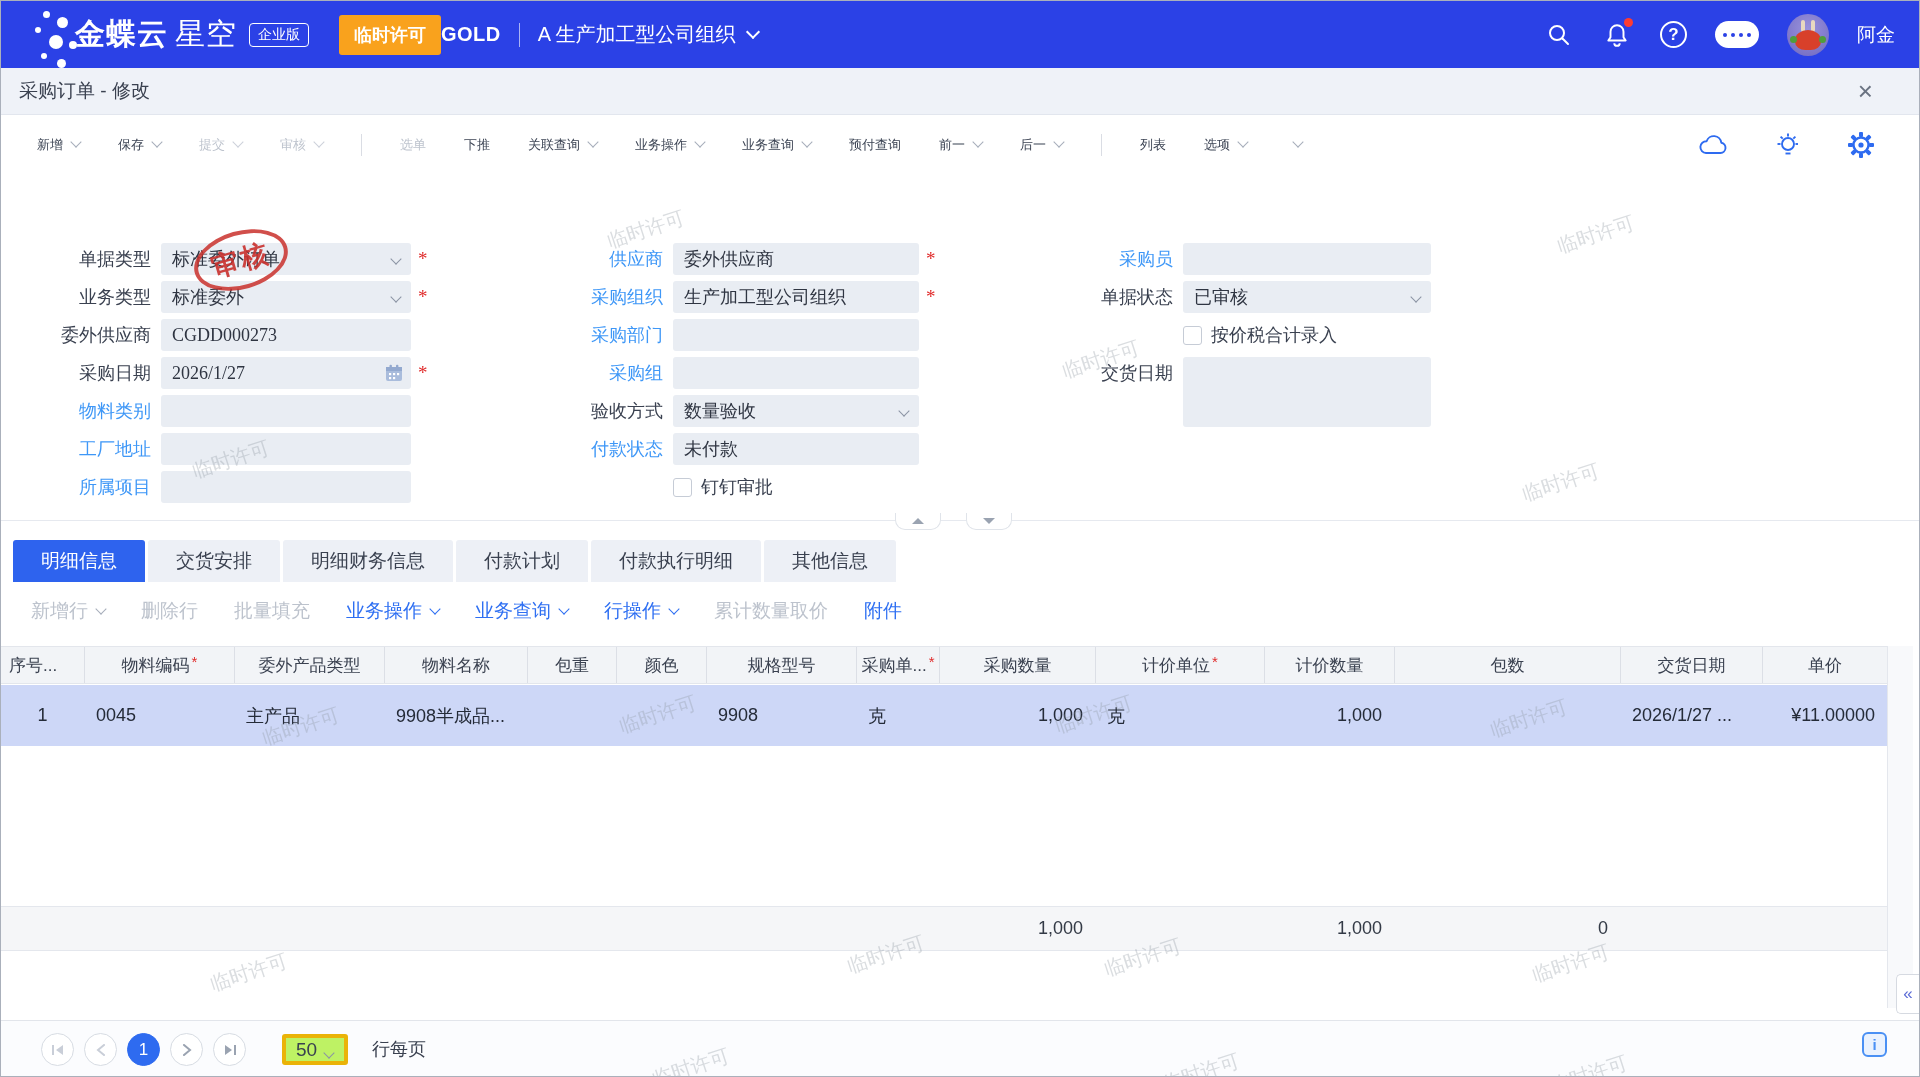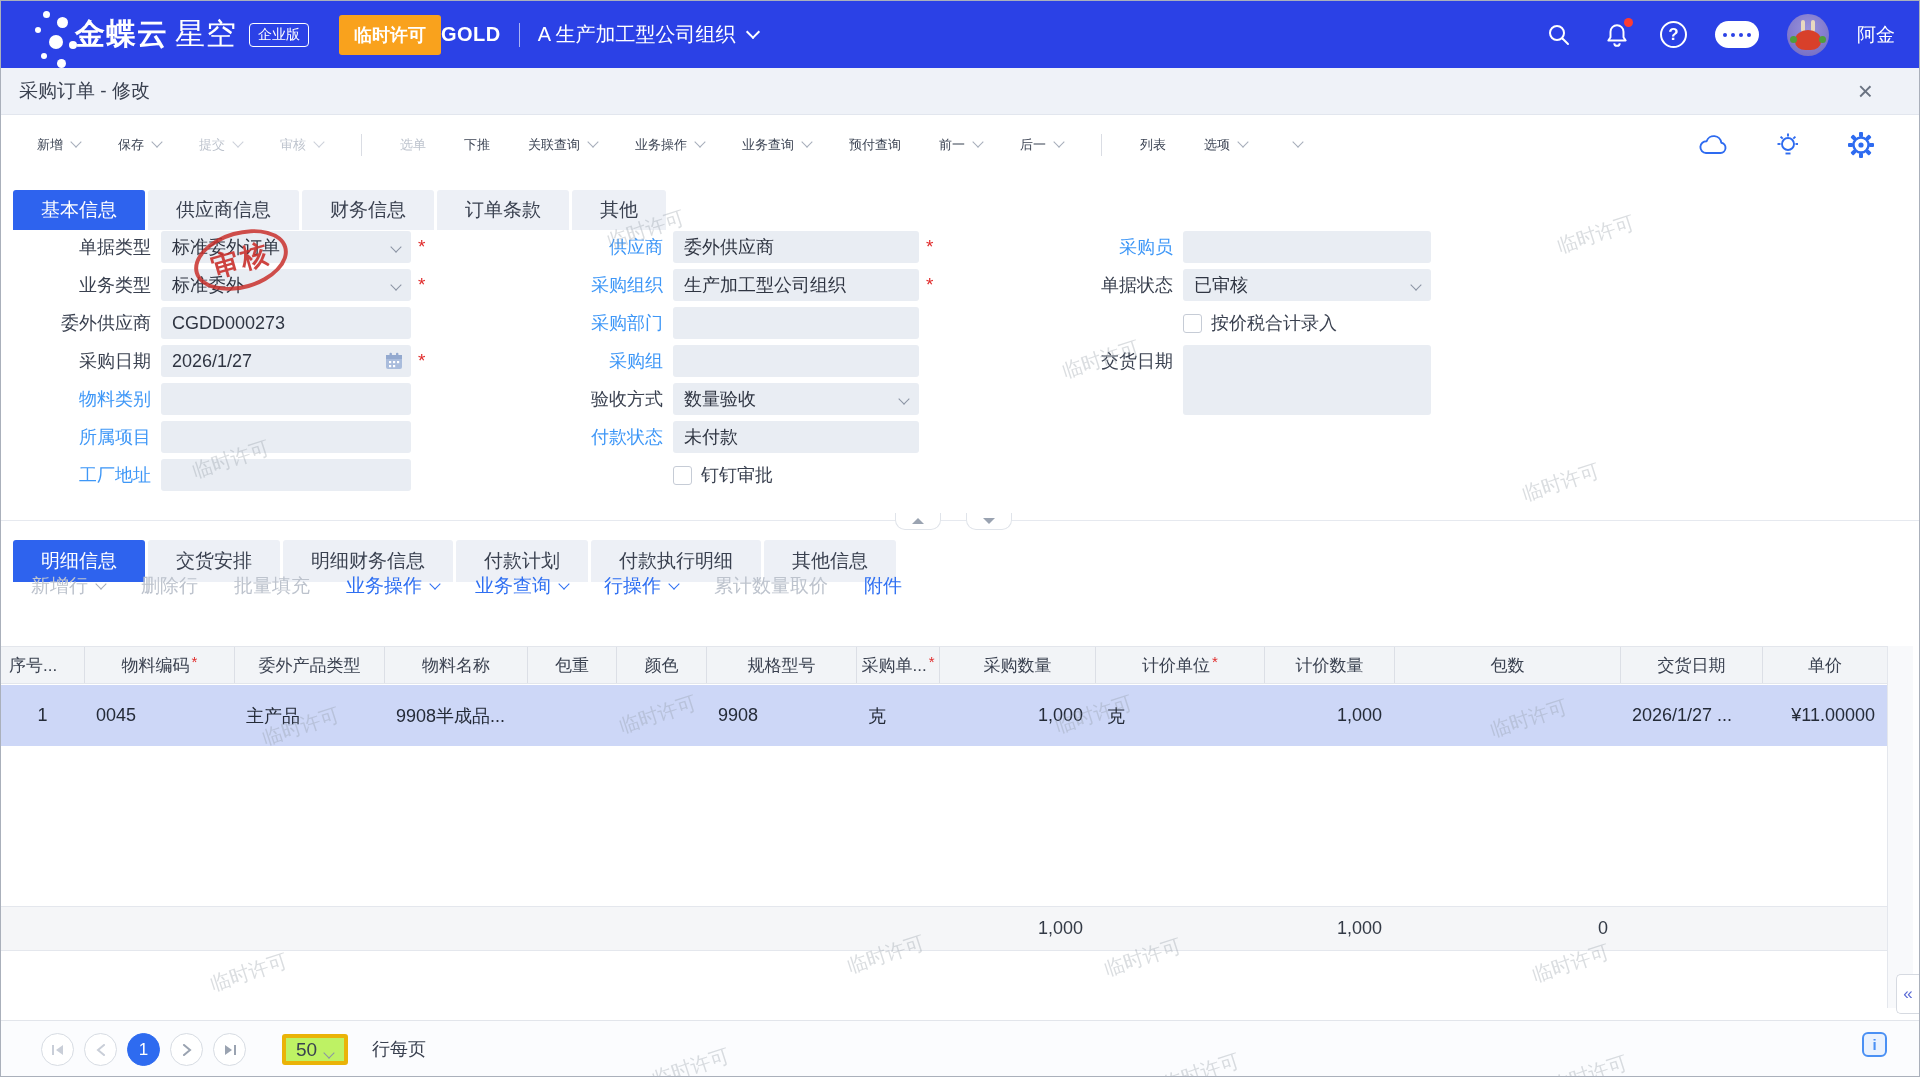--- a/index.html
+++ b/index.html
@@ -47,21 +47,21 @@
   .tb-icons{margin-left:auto;display:flex;align-items:center;gap:46px;margin-right:44px;}
   .tb-icons svg{display:block;cursor:pointer;}
 
   
   .tabs{position:absolute;left:12px;top:189px;display:flex;gap:3px;height:40px;}
   .tab{padding:0 28px;display:flex;align-items:center;font-size:19px;background:#edf0f6;color:#3a4150;border-radius:3px 3px 0 0;cursor:pointer;white-space:nowrap;}
   .tab.active{background:#2e63ee;color:#fff;}
   .dtabs{position:absolute;left:12px;top:539px;display:flex;gap:3px;height:42px;}
 
   
-  .form{position:absolute;left:0;top:220px;width:100%;height:283px;background:transparent;}
+  .form{position:absolute;left:0;top:232px;width:100%;height:283px;background:transparent;font-family:Liberation Serif, serif;}
   .fcol{position:absolute;top:10px;}
   #fcol1{left:10px;width:470px;}
   #fcol2{left:510px;width:440px;}
   #fcol3{left:1022px;width:540px;}
   .frow{display:flex;align-items:flex-start;margin-bottom:6px;min-height:32px;}
   .flabel{width:150px;text-align:right;font-size:18px;color:#3a4150;padding-right:10px;flex:none;line-height:32px;white-space:nowrap;}
   #fcol2 .flabel{width:162px;}
   #fcol3 .flabel{width:160px;}
   .flabel.link{color:#3e97f7;cursor:pointer;}
   .field{position:relative;height:32px;background:#e9edf3;border-radius:3px;width:250px;display:flex;align-items:center;padding:0 11px;font-size:18px;color:#2f3542;flex:none;white-space:nowrap;overflow:hidden;}
@@ -79,21 +79,21 @@
 
   .stamp{position:absolute;left:192px;top:230px;width:96px;height:58px;border:4px solid rgba(201,48,44,.85);border-radius:50%;transform:rotate(-16deg);display:flex;align-items:center;justify-content:center;z-index:5;}
   .stamp span{font-size:27px;font-weight:bold;color:rgba(201,48,44,.9);letter-spacing:3px;}
 
   .hdiv{position:absolute;left:0;top:519px;width:100%;height:1px;background:#e6e9ef;}
   .pillbtn{position:absolute;top:512px;width:46px;height:17px;background:#fff;border:1px solid #e0e4ea;border-top:none;border-radius:0 0 10px 10px;display:flex;align-items:center;justify-content:center;cursor:pointer;z-index:3;}
   .tri-up{width:0;height:0;border-left:6px solid transparent;border-right:6px solid transparent;border-bottom:6px solid #9aa3b1;}
   .tri-dn{width:0;height:0;border-left:6px solid transparent;border-right:6px solid transparent;border-top:6px solid #9aa3b1;}
 
   
-  .dtoolbar{position:absolute;left:30px;top:572px;height:48px;display:flex;align-items:flex-start;}
+  .dtoolbar{position:absolute;left:30px;top:586px;height:48px;display:flex;align-items:center;}
   .dtb{display:flex;align-items:center;font-size:19px;margin-right:36px;cursor:pointer;white-space:nowrap;color:#3c4454;}
   .dtb.disabled{color:#bdc3cd;}
   .dtb.blue{color:#2e6ff2;}
   .dtb.blue .caret{border-color:#2e6ff2;}
 
   
   .gridhead{position:absolute;left:0;top:645px;width:1886px;height:38px;background:#f2f4f7;border-top:1px solid #e3e6ec;border-bottom:1px solid #e3e6ec;display:flex;}
   .th{display:flex;align-items:center;justify-content:center;font-size:17px;color:#3a4150;position:relative;flex:none;white-space:nowrap;cursor:pointer;}
   .th + .th{border-left:1px solid #dcdfe6;}
   .th .hreq{color:#e02b2b;font-size:15px;margin-left:2px;transform:translateY(-4px);}
@@ -262,27 +262,20 @@
             <rect x="-2" y="8" width="4" height="5" rx="1" transform="rotate(45)"></rect>
             <rect x="-13" y="-2" width="5" height="4" rx="1" transform="rotate(45)"></rect>
             <rect x="8" y="-2" width="5" height="4" rx="1" transform="rotate(45)"></rect>
           </g>
         <circle cx="0" cy="0" r="7.5" fill="none" stroke="#2e6bf0" stroke-width="2.4"></circle>
           <circle cx="0" cy="0" r="2.6" fill="#2e6bf0"></circle>
         </svg>
     </div>
   </div>
 
-  <div class="tabs" id="main-tabs">
-      <span class="tab active">基本信息</span>
-      <span class="tab">供应商信息</span>
-      <span class="tab">财务信息</span>
-      <span class="tab">订单条款</span>
-      <span class="tab">其他</span>
-    </div>
 
   <div class="form">
     <div class="fcol" id="fcol1">
       <div class="frow">
         <span class="flabel">单据类型</span>
         <span class="field">
             <span>标准委外订单</span>
             <i class="fchev"></i>
           </span>
         <span class="req">*</span>
@@ -321,27 +314,27 @@
         </span>
         <span class="req">*</span>
       </div>
       <div class="frow">
         <span class="flabel link">物料类别</span>
         <span class="field">
             <span></span>
           </span>
       </div>
       <div class="frow">
+        <span class="flabel link">工厂地址</span>
+        <span class="field">
+            <span></span>
+          </span>
+      </div>
+      <div class="frow">
         <span class="flabel link">所属项目</span>
-        <span class="field">
-            <span></span>
-          </span>
-      </div>
-      <div class="frow">
-        <span class="flabel link">工厂地址</span>
         <span class="field">
             <span></span>
           </span>
       </div>
     </div>
 
     <div class="fcol" id="fcol2">
       <div class="frow">
         <span class="flabel link">供应商</span>
         <span class="field">

